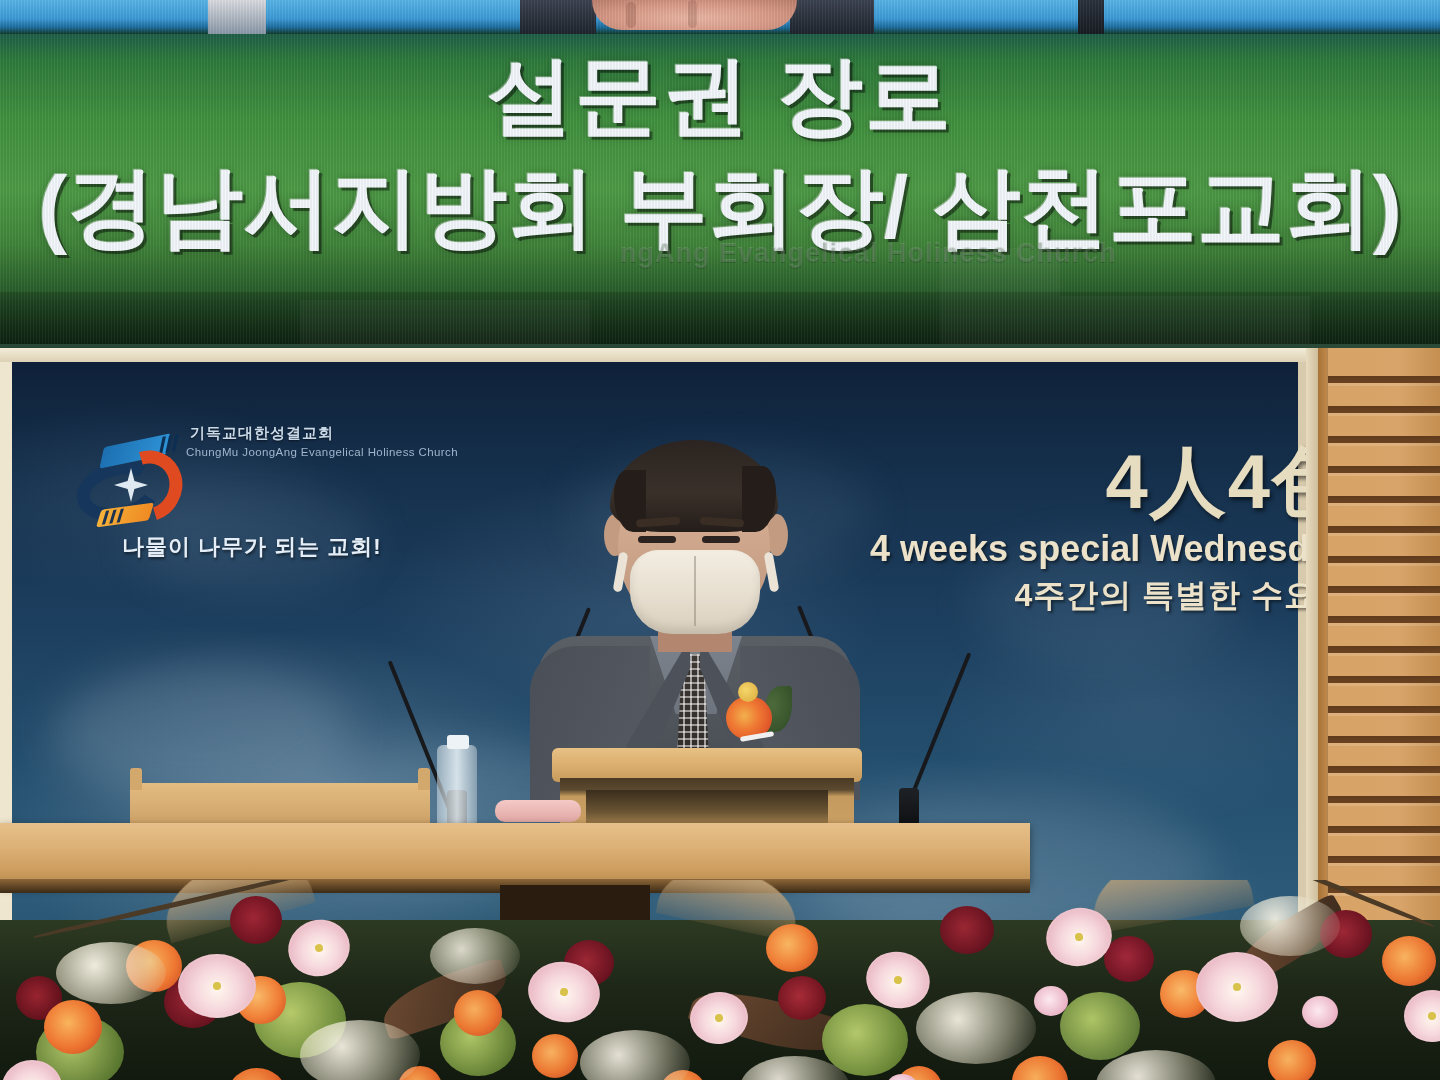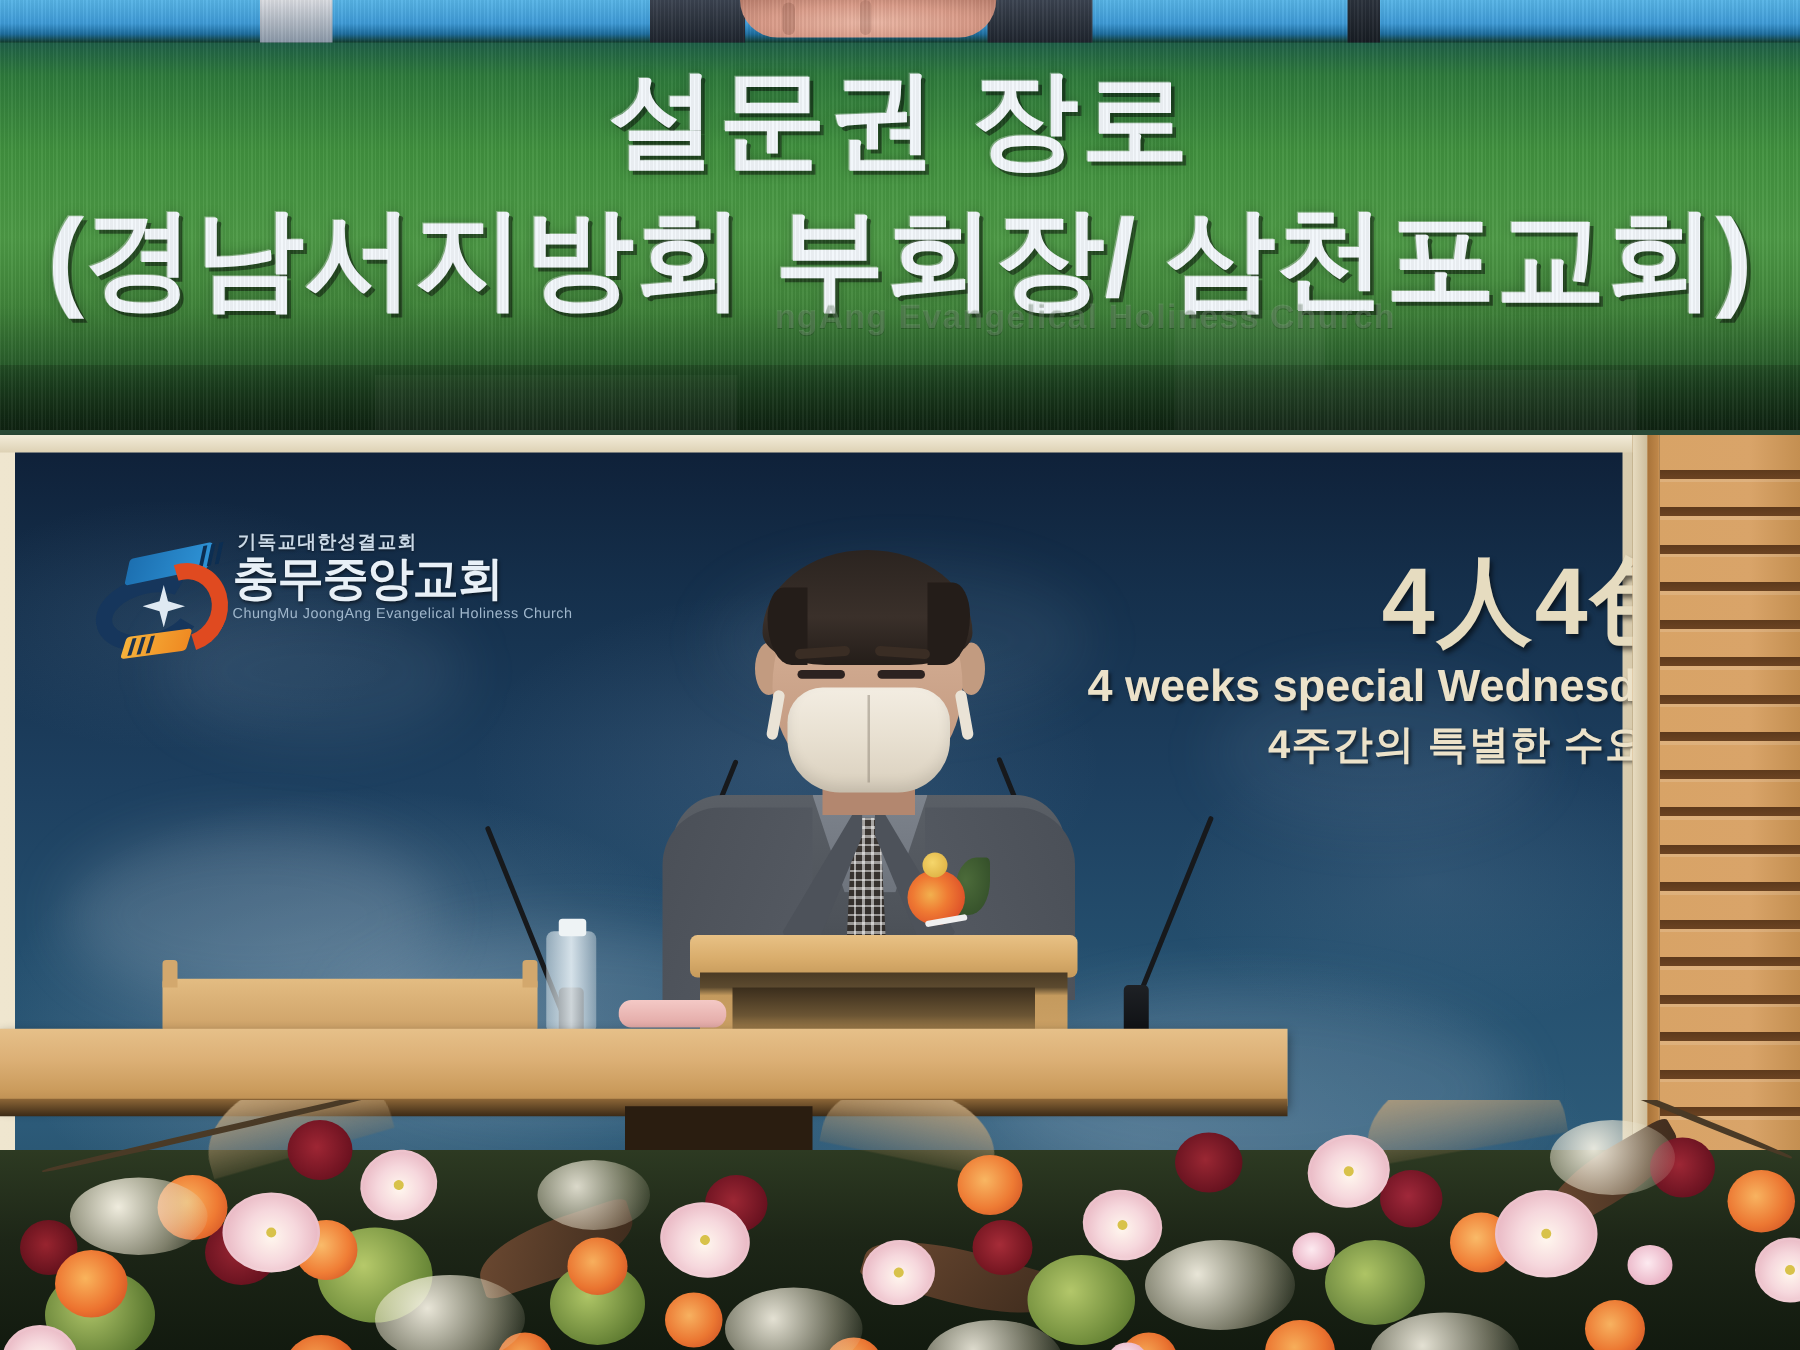--- a/index.html
+++ b/index.html
@@ -285,23 +285,23 @@
           <i></i>
         </div>
       <div class="lm-red"></div>
       <div class="lm-orange">
           <i></i>
         </div>
       <div class="lm-star"></div>
     </div>
     <div id="logo-text">
       <div class="lt-small">기독교대한성결교회</div>
-      <div class="lt-big">충무중앙교회</div>
       <div class="lt-eng">ChungMu JoongAng Evangelical Holiness Church</div>
     </div>
+    <div class="lt-slogan">나물이 나무가 되는 교회!</div>
   </div>
 
   <div id="banner-right">
     <div class="br-cjk">4人4色</div>
     <div class="br-en">4 weeks special Wednesday!</div>
     <div class="br-kr">4주간의 특별한 수요일</div>
   </div>
 
   <div id="louver">
     <div id="louver-gap"></div>

